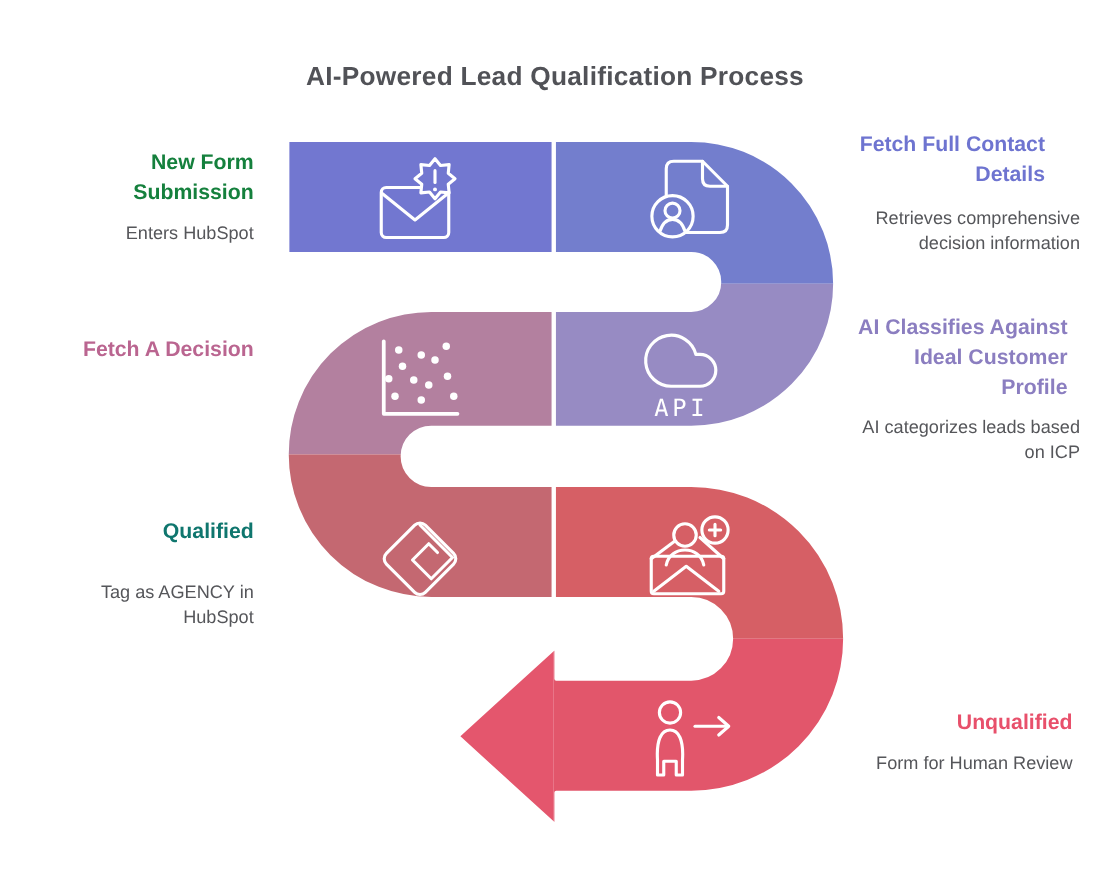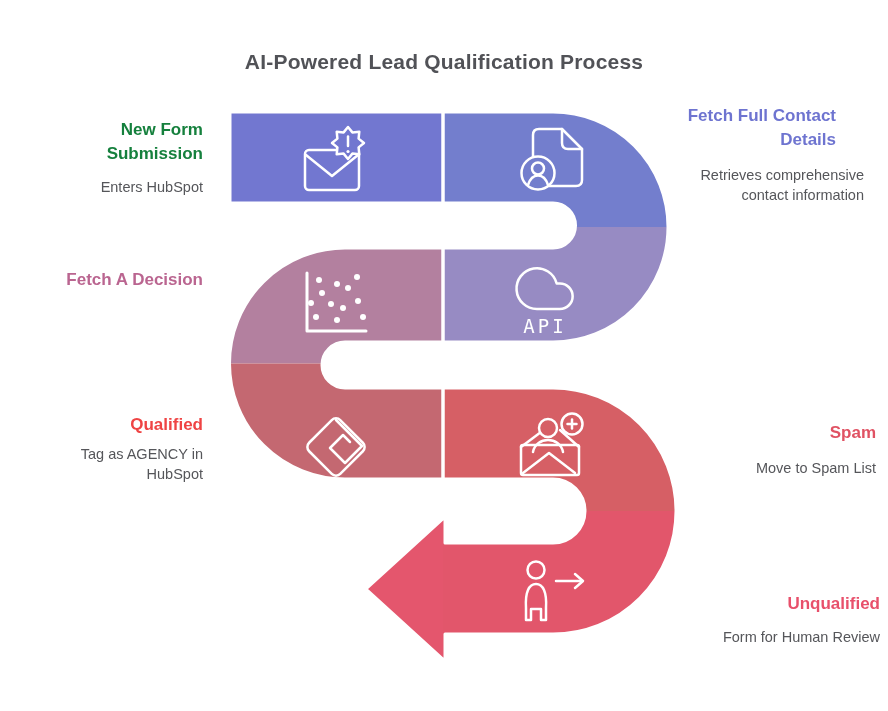--- a/index.html
+++ b/index.html
@@ -7,28 +7,28 @@
           font-family:"Liberation Sans",sans-serif;}
   #page-title{position:absolute;left:0;top:50px;width:888px;text-align:center;
               font-size:21px;font-weight:700;letter-spacing:.2px;color:#515257;}
   #flow-svg{position:absolute;left:0;top:0;}
   .step{position:absolute;}
   .step .h{font-size:17px;font-weight:700;line-height:1.42;}
   .step .sub{font-size:14.5px;line-height:1.34;color:#55565a;}
   .left{text-align:right;}
   .right{text-align:right;}
   .c0{color:#15803d;} .c1{color:#6e74d0;} .c2{color:#8b7ec0;} .c3{color:#ba6590;}
-  .c4{color:#ef4444;} .c5{color:#e05263;} .c6{color:#e8506b;}
+  .c4{color:#0f766e;} .c5{color:#e05263;} .c6{color:#e8506b;}
   #step-0{left:40px;top:118px;width:163px;} #step-0 .sub{margin-top:12px;}
   #step-1{left:686px;top:104px;width:190px;} #step-1 .h{max-width:150px;} #step-1 .sub{margin-top:14px;max-width:178px;}
   #step-2{left:686px;top:250px;width:190px;} #step-2 .h{max-width:168px;} #step-2 .sub{margin-top:11px;max-width:178px;}
   #step-3{left:28px;top:268px;width:175px;} #step-3 .sub{margin-top:8px;}
-  #step-4{left:33px;top:413px;width:170px;} #step-4 .sub{margin-top:8px;}
+  #step-4{left:33px;top:413px;width:170px;} #step-4 .sub{margin-top:28px;}
   #step-5{left:686px;top:421px;width:190px;} #step-5 .sub{margin-top:14px;}
-  #step-6{left:680px;top:566px;width:200px;margin-top:26px;} #step-6 .sub{margin-top:12px;}
+  #step-6{left:658px;top:566px;width:200px;} #step-6 .sub{margin-top:12px;}
 </style>
 </head>
 <body>
 
 <div id="canvas">
 
   <div id="page-title">AI-Powered Lead Qualification Process</div>
 
   <svg id="flow-svg" width="888" height="711" viewBox="0 0 888 711">
     <defs>
@@ -122,36 +122,36 @@
     </g>
   </svg>
 
   <div class="step left" id="step-0">
     <div class="h c0">New Form Submission</div>
     <div class="sub">Enters HubSpot</div>
   </div>
 
   <div class="step right" id="step-1">
     <div class="h c1">Fetch Full Contact Details</div>
-    <div class="sub">Retrieves comprehensive contact information</div>
+    <div class="sub">Retrieves comprehensive decision information</div>
   </div>
 
+  <div class="step right" id="step-2">
+    <div class="h c2">AI Classifies Against Ideal Customer Profile</div>
+    <div class="sub">AI categorizes leads based on ICP</div>
+  </div>
 
   <div class="step left" id="step-3">
     <div class="h c3">Fetch A Decision</div>
   </div>
 
   <div class="step left" id="step-4">
     <div class="h c4">Qualified</div>
     <div class="sub">Tag as AGENCY in HubSpot</div>
   </div>
 
-  <div class="step right" id="step-5">
-    <div class="h c5">Spam</div>
-    <div class="sub">Move to Spam List</div>
-  </div>
 
   <div class="step right" id="step-6">
     <div class="h c6">Unqualified</div>
     <div class="sub">Form for Human Review</div>
   </div>
 
 </div>
 
 </body></html>

